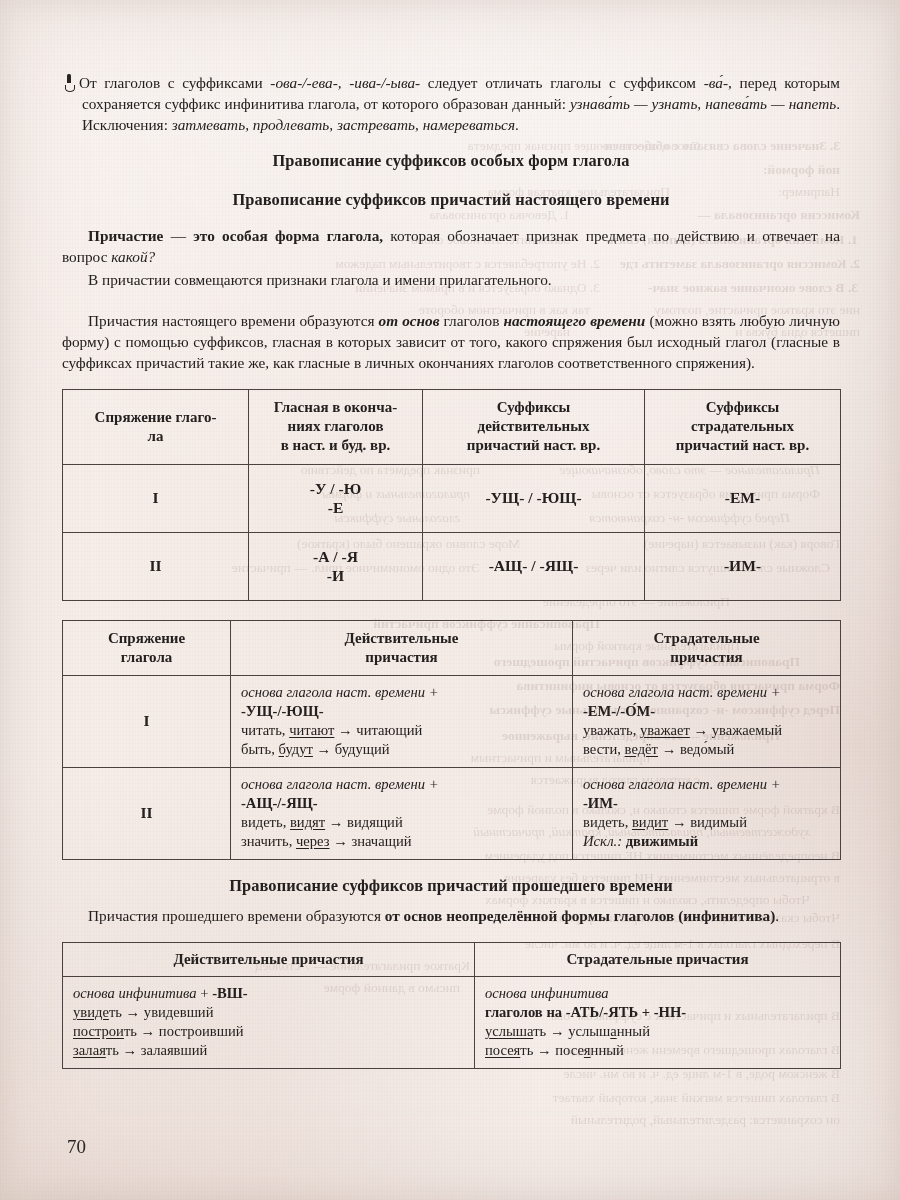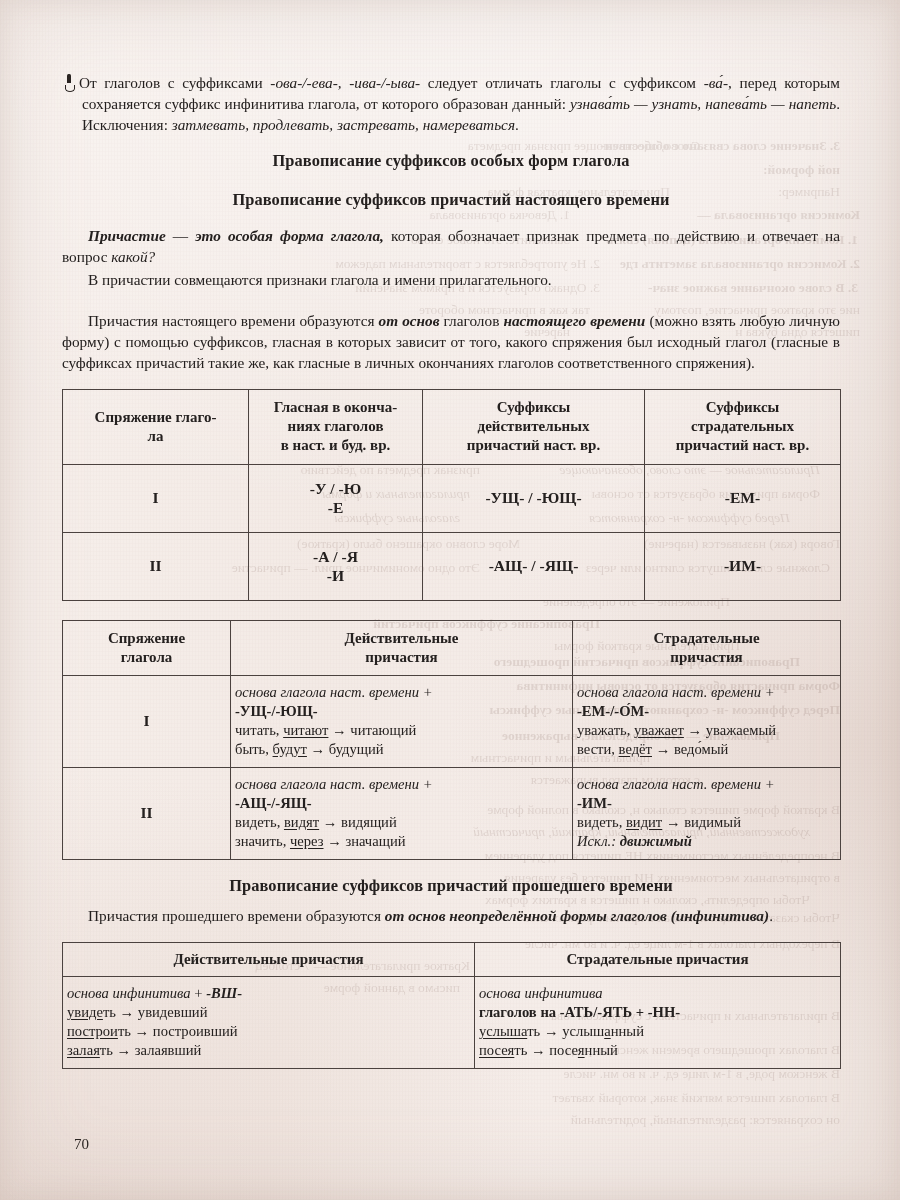--- a/index.html
+++ b/index.html
@@ -85,21 +85,21 @@
     font-size: 15.3px;
     line-height: 1.375;
     text-align: justify;
     text-justify: inter-word;
     hyphens: manual;
   }
   .para-ind { text-indent: 26px; }
   .note { text-indent: 0; padding-left: 20px; }
 
   i, .it { font-style: italic; }
-  b, .bd { font-weight: bold; font-style: italic; }
+  b, .bd { font-weight: bold; }
 
   
   .marker {
     display: inline-block;
     position: relative;
     width: 14px;
     height: 17px;
     vertical-align: -3px;
     margin-right: 3px;
     margin-left: -20px;
@@ -177,28 +177,28 @@
 
   
   table.t2 col.c1 { width: 168px; }
   table.t2 col.c2 { width: 342px; }
   table.t2 col.c3 { width: 268px; }
 
   
   table.t3 col.c1 { width: 412px; }
   table.t3 col.c2 { width: 366px; }
 
-  table.t2 td.cell-left, table.t3 td.cell-left { padding: 7px 10px 8px 4px; }
+  table.t2 td.cell-left, table.t3 td.cell-left { padding: 7px 10px 8px 10px; }
   table.t3 th { padding: 7px 24px; }
 
   .pageno {
     position: absolute;
-    left: 74px;
+    left: 67px;
     top: 1136px;
-    font-size: 15px;
+    font-size: 19px;
     color: #2c2623;
     z-index: 3;
   }
 </style>
 </head>
 <body>
 
 <div class="paper"></div>
 
 <div class="bleed" aria-hidden="true">

